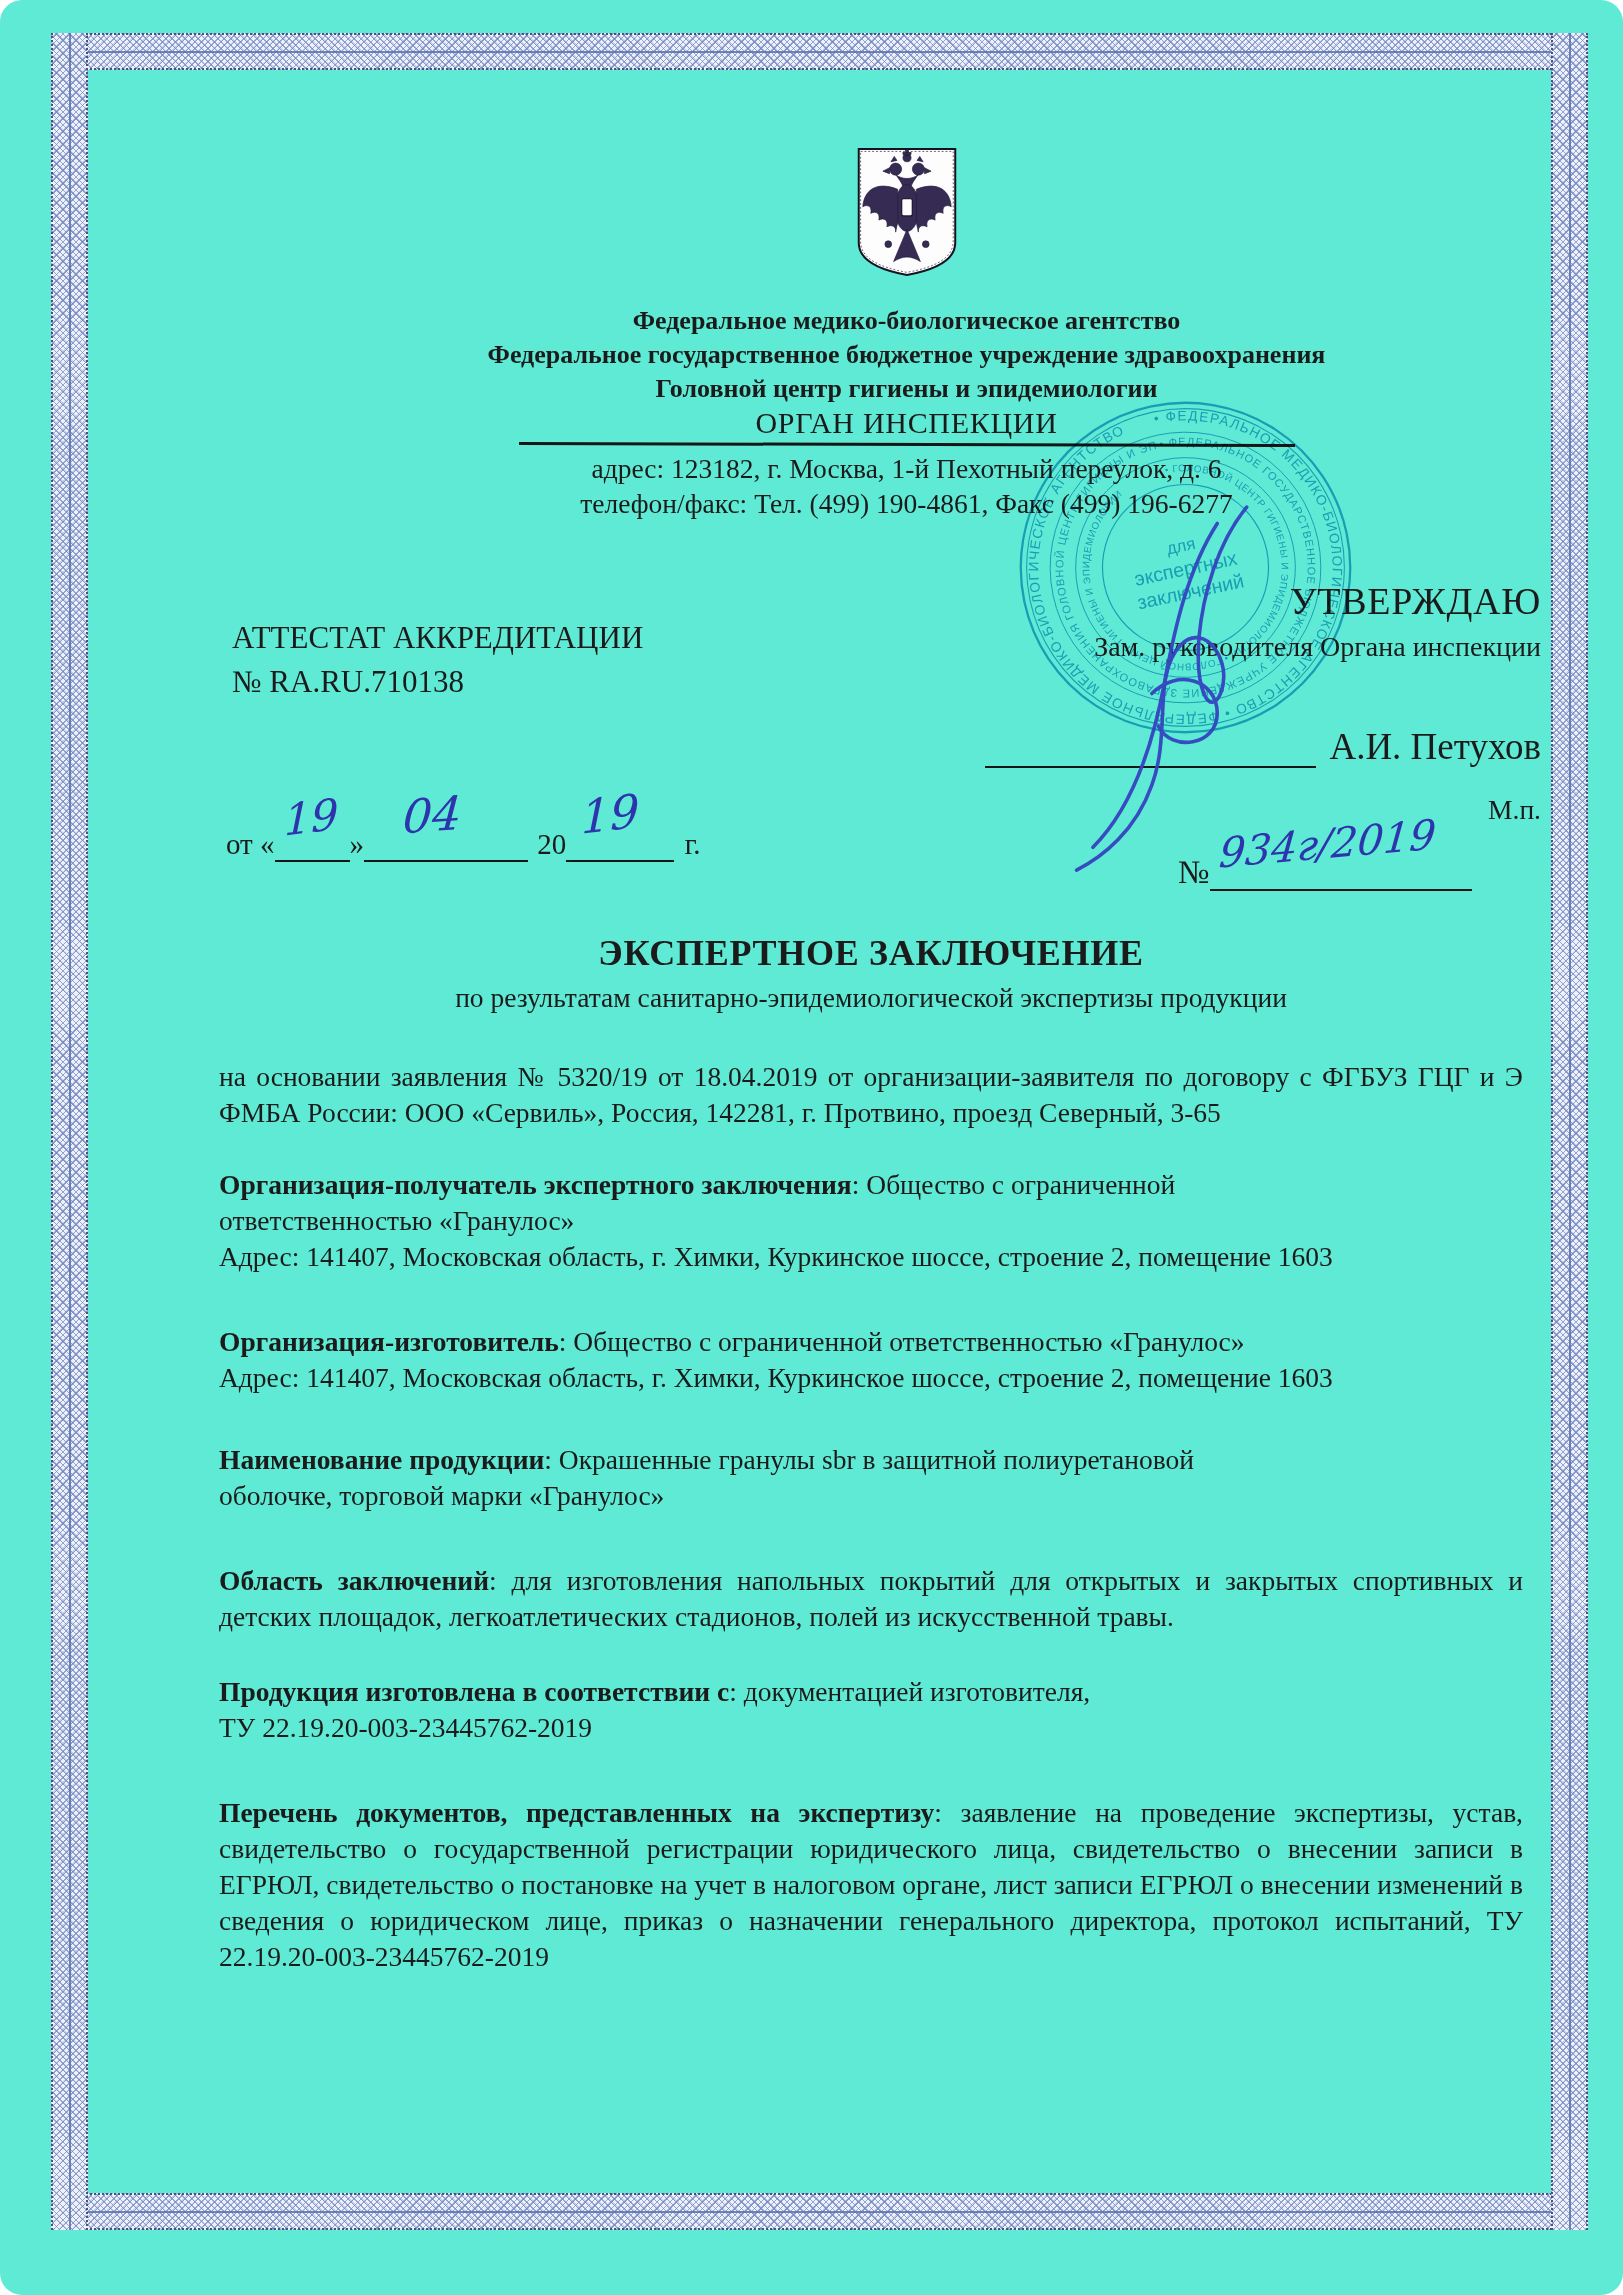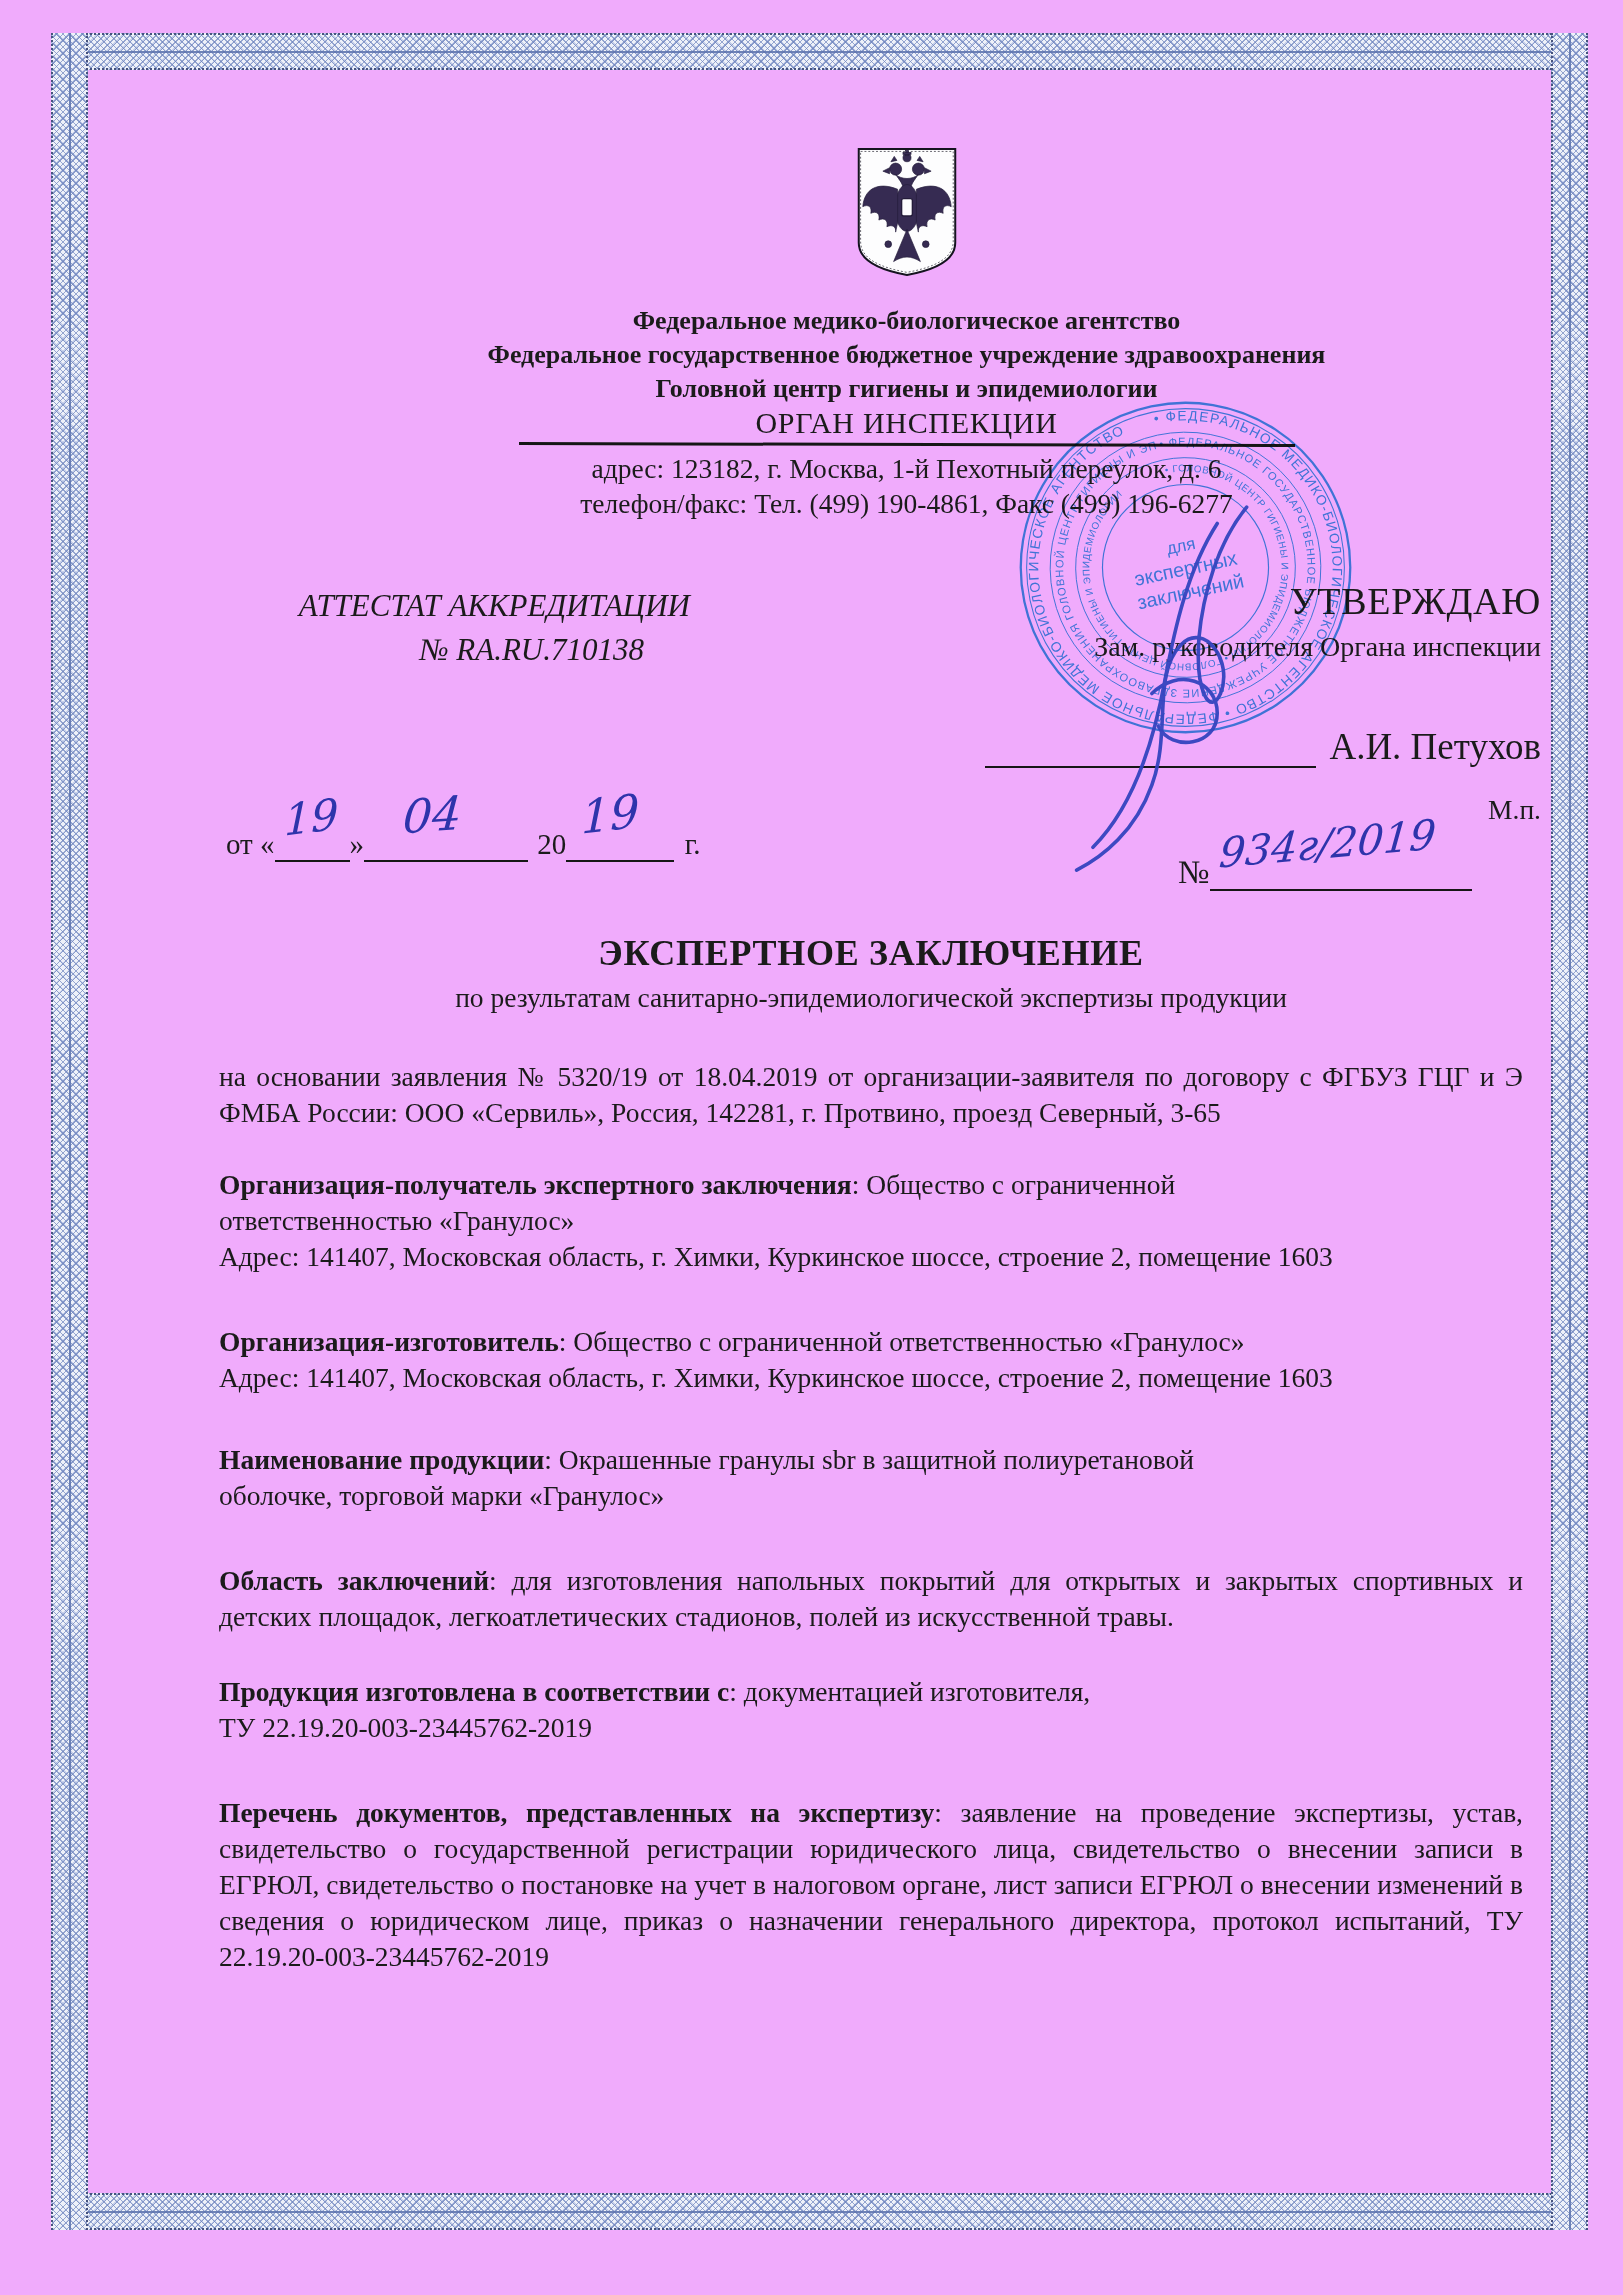--- a/index.html
+++ b/index.html
@@ -1,17 +1,17 @@
 <!DOCTYPE html>
 <html style="font-size:10.5px"><head>
 <meta charset="utf-8">
 <style>
   html,body{margin:0;padding:0;}
   body{width:1623px;height:2295px;background:#ffffff;font-family:"Liberation Serif",serif;color:#1b1b1b;position:relative;overflow:hidden;}
-  .page{position:absolute;inset:0;background:#f0abfc;}
+  .page{position:absolute;inset:0;background:#5eead4;border-radius:22px;}
 
   
   .band{position:absolute;box-sizing:border-box;background-color:#eef1f9;
     background-image:
       repeating-linear-gradient(45deg, rgba(110,132,190,.70) 0 1px, transparent 1px 4.6px),
       repeating-linear-gradient(-45deg, rgba(110,132,190,.70) 0 1px, transparent 1px 4.6px),
       repeating-linear-gradient(45deg, rgba(150,168,214,.45) 0 2px, transparent 2px 9.2px),
       repeating-linear-gradient(-45deg, rgba(150,168,214,.45) 0 2px, transparent 2px 9.2px);
   }
   .band-h{border-top:2px dotted #46537e;border-bottom:2px dotted #46537e;
@@ -35,21 +35,21 @@
 
   
   .header-block{position:absolute;left:190px;top:145px;width:1433px;text-align:center;z-index:2;}
   .emblem{display:block;margin:0 auto 25px auto;}
   .org-line{font-weight:bold;font-size:26px;line-height:34px;}
   .inspection-title{font-weight:normal;font-size:30px;letter-spacing:0.7px;}
   .inspection-rule{width:776px;height:3.3px;background:#161616;margin:2.6px auto 5.2px auto;transform:rotate(.15deg);}
   .addr-line{font-size:27.5px;line-height:35px;}
 
   
-  .accreditation{position:absolute;left:232px;top:589px;width:458px;text-align:right;font-size:31px;line-height:33px;z-index:2;font-style:italic;}
+  .accreditation{position:absolute;left:232px;top:621px;width:458px;text-align:left;font-size:31px;line-height:33px;z-index:2;}
   .accreditation .num{margin-top:10.5px;margin-right:46px;}
   .approval{position:absolute;right:82px;top:579px;width:628px;text-align:right;z-index:2;}
   .approve-label{font-size:38px;letter-spacing:0.7px;}
   .approver-title{font-size:28px;margin-top:7.9px;}
   .sig-row{margin-top:62px;display:flex;justify-content:flex-end;align-items:flex-end;}
   .sig-rule{width:331px;border-bottom:2.3px solid #161616;height:26px;}
   .sig-name{margin-left:13px;font-size:37px;}
   .seal-note{margin-top:26px;font-size:27.5px;}
 
   

